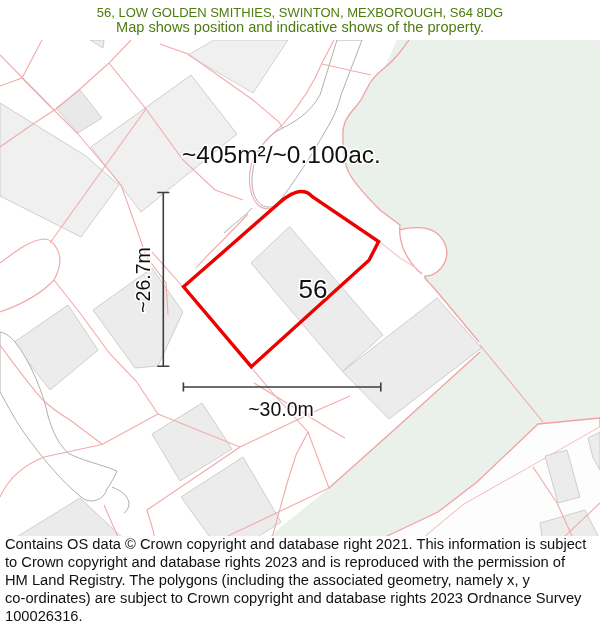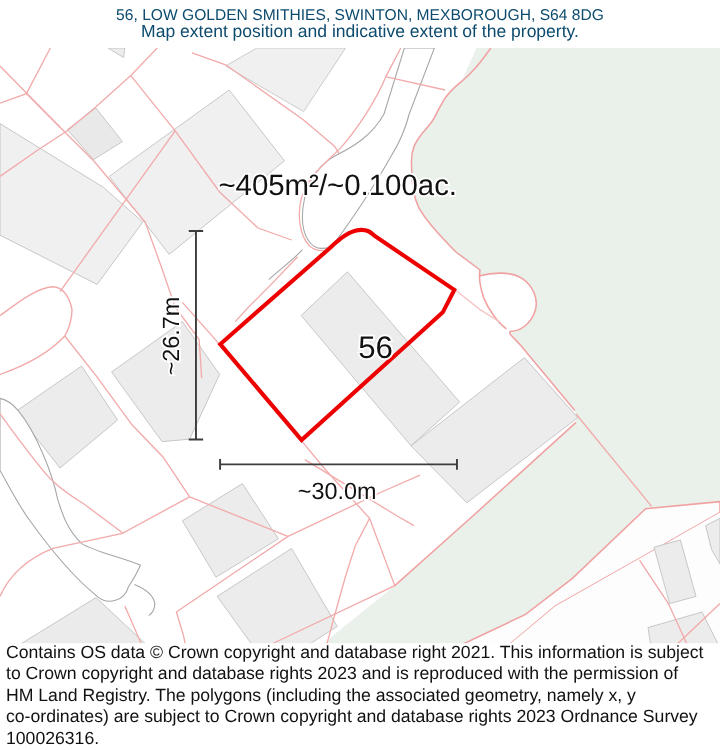--- a/index.html
+++ b/index.html
@@ -1,27 +1,27 @@
 <!DOCTYPE html>
 <html><head>
 <meta charset="utf-8">
 <style>
 html,body{margin:0;padding:0;width:600px;height:625px;background:#ffffff;font-family:"Liberation Sans",sans-serif;overflow:hidden;position:relative}
 #page{position:absolute;top:0;left:0;width:600px;height:625px;background:#ffffff}
-#hdr{position:absolute;top:6px;left:0;width:600px;text-align:center;font-size:13px;line-height:14px;color:#0c4a6e;}
+#hdr{position:absolute;top:6px;left:0;width:600px;text-align:center;font-size:13px;line-height:14px;color:#4d7c0f;}
 #hdr .l2{font-size:14.6px}
 #ftr{position:absolute;top:535px;left:5px;width:600px;font-size:14.7px;line-height:18px;color:#111;white-space:nowrap}
 #ftrbg{position:absolute;top:536px;left:0;width:600px;height:89px;background:#fff}
 #map{position:absolute;top:40px;left:0}
 </style>
 </head>
 <body>
 <div id="page">
 
-<div id="hdr">56, LOW GOLDEN SMITHIES, SWINTON, MEXBOROUGH, S64 8DG<br><span class="l2">Map extent position and indicative extent of the property.</span></div>
+<div id="hdr">56, LOW GOLDEN SMITHIES, SWINTON, MEXBOROUGH, S64 8DG<br><span class="l2">Map shows position and indicative shows of the property.</span></div>
 
 <svg id="map" width="600" height="497" viewBox="0 40 600 497">
 
 <rect x="0" y="40" width="600" height="497" fill="#ffffff"></rect>
 
 <path d="M397,40 L600,40 L600,418 L538,424 L477,482 L438,512 L400,530 L383,538 L268,538 C285,523 305,508 329,488 L394,430 L480,352 L479,342 L422,274 C415,269 407,258 403,248 C400,239 399,231 400,225 L380,210 C370,200 355,184 349,173 C344,163 343,150 343,140 C343,132 342,130 345,122 C350,111 357,105 362,98 C366,92 368,86 370,83 C375,75 380,72 385,67 Z" fill="#eaf0ea"></path>
 
 <path d="M600,418 L538,424 L477,482 L438,512 L400,530 L383,538 L424,538 L427,535 L463,505 L530,467 L600,427 Z" fill="#fdfdfd" stroke="#f0a2a2" stroke-width="1.3"></path>
 
 <path d="M600,427 L530,467 L463,505 L427,535 L424,538 L600,538 Z" fill="#fdfdfd"></path>

